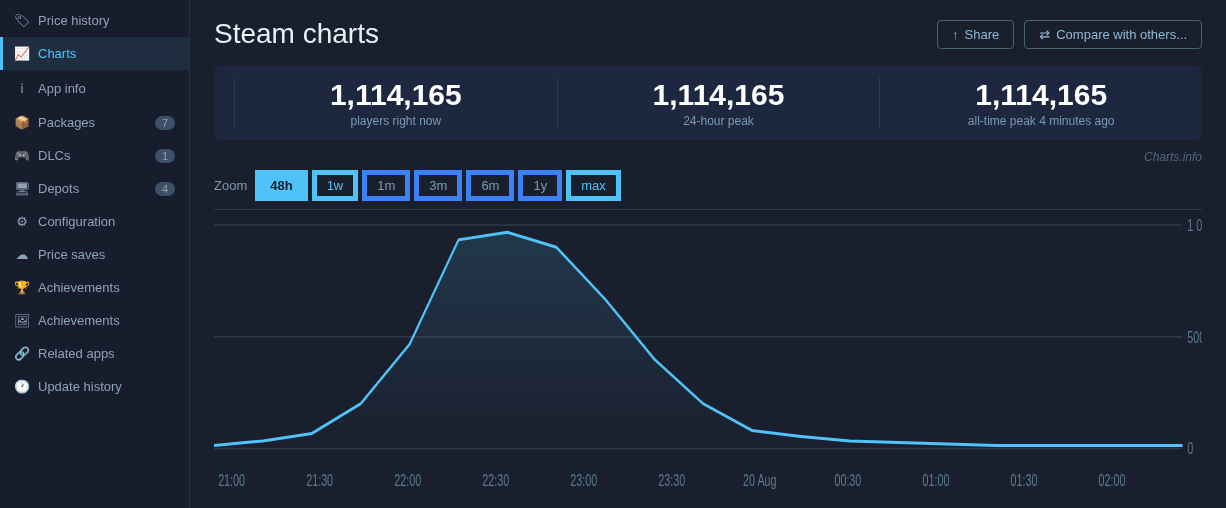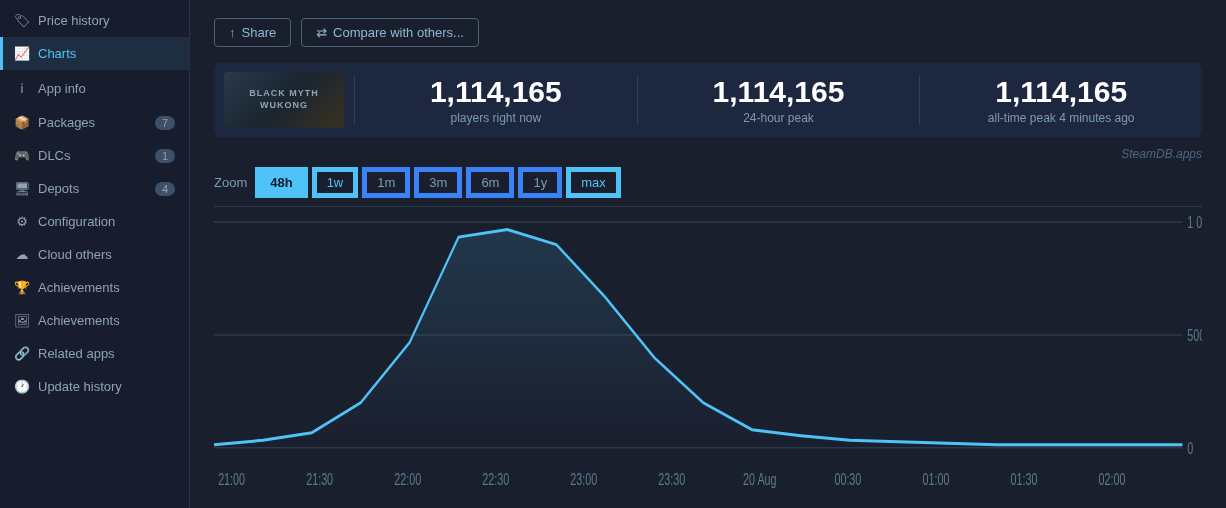--- a/index.html
+++ b/index.html
@@ -255,21 +255,21 @@
       <span>Depots</span>
       <span class="badge">4</span>
     </div>
     <div class="sidebar-item">
       <span class="sidebar-icon">⚙</span>
       <span>Configuration</span>
 
     </div>
     <div class="sidebar-item">
       <span class="sidebar-icon">☁</span>
-      <span>Cloud others</span>
+      <span>Price saves</span>
 
     </div>
     <div class="sidebar-item">
       <span class="sidebar-icon">🏆</span>
       <span>Achievements</span>
 
     </div>
     <div class="sidebar-item">
       <span class="sidebar-icon">🖼</span>
       <span>Achievements</span>
@@ -283,54 +283,52 @@
     <div class="sidebar-item">
       <span class="sidebar-icon">🕐</span>
       <span>Update history</span>
 
     </div>
   </nav>
 
 <div class="main">
 
   <div class="main-header">
+    <h1 class="page-title">Steam charts</h1>
     <div class="header-buttons">
       <button class="btn-outline">
         <span>↑</span>
         <span>Share</span>
       </button>
       <button class="btn-outline">
         <span>⇄</span>
         <span>Compare with others...</span>
       </button>
     </div>
   </div>
 
   <div class="stats-bar">
-    <div class="game-thumb">
-      <div class="game-thumb-text">Black Myth<br>Wukong</div>
-    </div>
     <div class="stats-divider"></div>
     <div class="stat-block">
       <div class="stat-number">1,114,165</div>
       <div class="stat-label">players right now</div>
     </div>
     <div class="stats-divider"></div>
     <div class="stat-block">
       <div class="stat-number">1,114,165</div>
       <div class="stat-label">24-hour peak</div>
     </div>
     <div class="stats-divider"></div>
     <div class="stat-block">
       <div class="stat-number">1,114,165</div>
       <div class="stat-label">all-time peak 4 minutes ago</div>
     </div>
   </div>
 
-  <div class="attribution">SteamDB.apps</div>
+  <div class="attribution">Charts.info</div>
 
   <div class="chart-controls">
     <span class="zoom-label">Zoom</span>
 
   <button class="zoom-btn active-fill">48h</button>
       <button class="zoom-btn active">1w</button>
       <button class="zoom-btn">1m</button>
       <button class="zoom-btn">3m</button>
       <button class="zoom-btn">6m</button>
       <button class="zoom-btn">1y</button>

